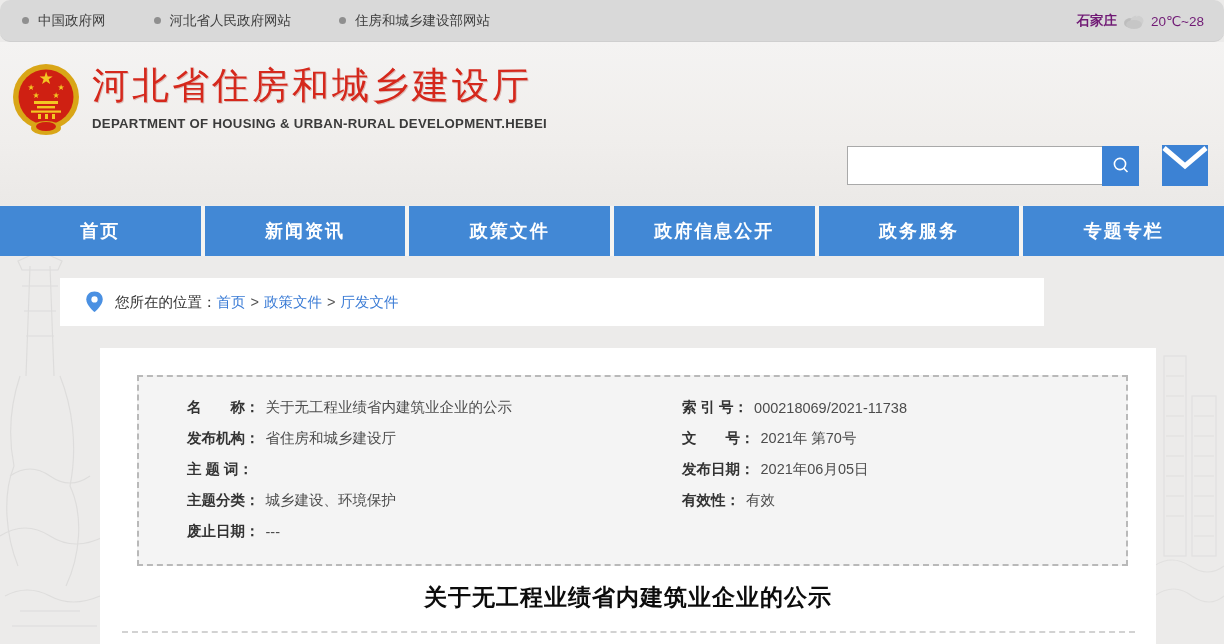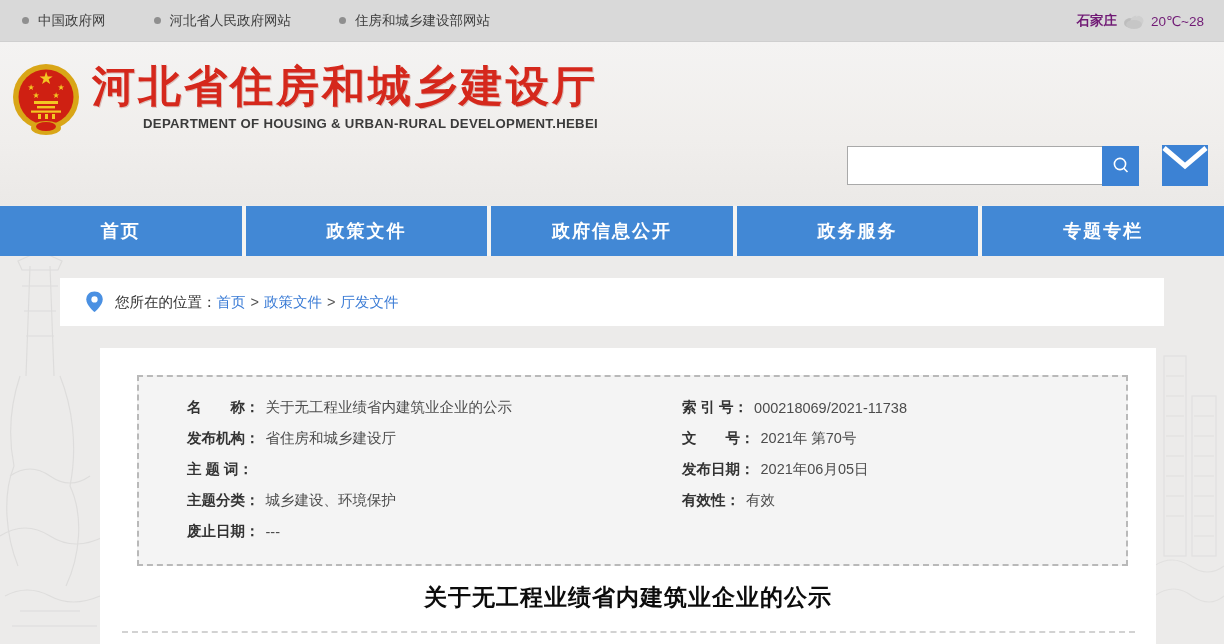--- a/index.html
+++ b/index.html
@@ -5,37 +5,38 @@
   * { margin:0; padding:0; box-sizing:border-box; }
   html,body { width:1224px; height:644px; overflow:hidden; }
   body { font-family:"Liberation Sans","DejaVu Sans",sans-serif; background:#ecebea; }
   .page { position:relative; width:1224px; height:644px; overflow:hidden; background:#ecebea; }
 
   
   .topbar {
     height:42px; background:#d9d9d9; display:flex; align-items:center;
     padding:0 20px 0 22px; font-size:13.5px; color:#3d3d3d;
     border-bottom:1px solid #cfcfcf;
+    border-radius:10px;
   }
   .topbar-links { display:flex; align-items:center; gap:48px; }
   .toplink { display:flex; align-items:center; gap:9px; cursor:pointer; color:#3d3d3d; text-decoration:none; }
   .bullet { width:7px; height:7px; border-radius:50%; background:#8f8f8f; display:inline-block; }
   .topbar-weather { margin-left:auto; display:flex; align-items:center; gap:5px; color:#701a75; }
   .weather-city { font-weight:bold; }
 
   
   .header {
     position:relative; height:163px;
     background:linear-gradient(180deg,#f4f3f2 0%,#f0eeec 60%,#ebe9e7 100%);
   }
   .brand { position:absolute; left:12px; top:18px; display:flex; align-items:flex-start; }
   .emblem { width:68px; height:74px; margin-top:2px; }
   .brand-text { margin-left:12px; }
   .site-title {
-    color:#d5281c; font-size:43px; font-weight:bold; letter-spacing:3px;
+    color:#d5281c; font-size:37px; font-weight:normal; letter-spacing:3px;
     line-height:52px; text-shadow:1px 1px 0 rgba(150,30,20,.25);
   }
   .site-subtitle { color:#3b3b3b; font-size:13.2px; font-weight:bold; letter-spacing:.3px; margin-top:4px;text-align:right; }
   .search-area { position:absolute; top:103px; right:16px; display:flex; align-items:center; }
   .search-input {
     width:255px; height:39px; border:1px solid #a9a9a9; border-right:none;
     background:#fff; outline:none; padding:0 10px; font-size:15px;
   }
   .search-btn {
     width:37px; height:40px; background:#3c82d4; border:none; cursor:pointer;
@@ -53,21 +54,21 @@
     display:flex; align-items:center; justify-content:center; letter-spacing:2px; cursor:pointer;
   }
 
   
   .body-bg { position:relative; height:388px; background:#ecebea; }
   .watermark { position:absolute; opacity:.12; pointer-events:none; }
   .wm-left { left:0; top:0; }
   .wm-right { right:0; top:40px; opacity:.09; }
 
   .crumbbar {
-    position:absolute; left:60px; top:22px; width:1104px; height:48px; background:#fff;
+    position:absolute; left:60px; top:22px; width:984px; height:48px; background:#fff;
     display:flex; align-items:center; padding-left:24px; font-size:14.5px; color:#333;
   }
   .crumb-pin { margin-right:10px; display:flex; }
   .crumb-link { color:#3a7bd5; text-decoration:none; cursor:pointer; }
   .crumb-sep { color:#555; margin:0 5px; }
 
   .panel {
     position:absolute; left:100px; top:92px; width:1056px; height:303px;
     background:#fff; overflow:visible;
   }
@@ -160,20 +161,21 @@
         <svg width="46" height="41" viewBox="0 0 46 41">
           <rect x="0" y="0" width="46" height="41" fill="#3c82d4"></rect>
           <path d="M2 3 L23 21 L44 3" fill="none" stroke="#ffffff" stroke-width="5"></path>
         </svg>
       </div>
     </div>
   </div>
 
   <div class="nav">
     <div class="nav-item">首页</div>
+    <div class="nav-item">新闻资讯</div>
     <div class="nav-item">政策文件</div>
     <div class="nav-item">政府信息公开</div>
     <div class="nav-item">政务服务</div>
     <div class="nav-item">专题专栏</div>
   </div>
 
   <div class="body-bg">
 
     <svg class="watermark wm-left" width="110" height="388" viewBox="0 0 110 388">
       <g fill="none" stroke="#7a7a7a" stroke-width="1.2">

